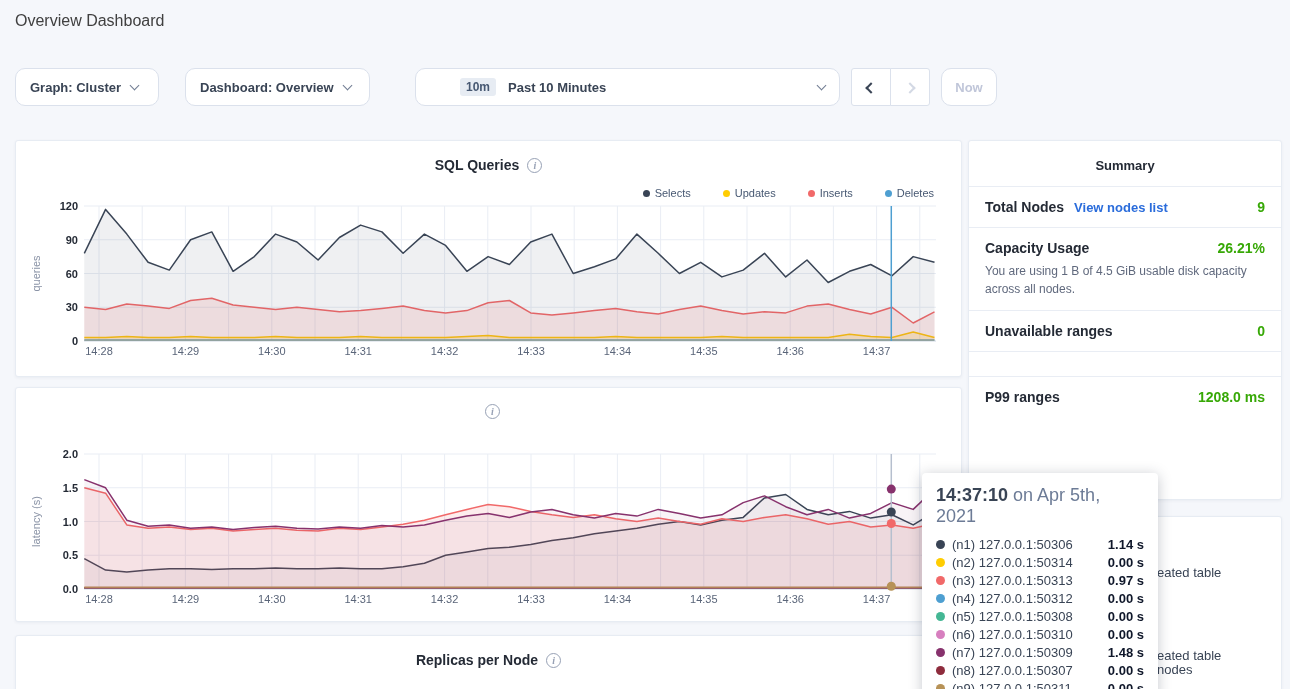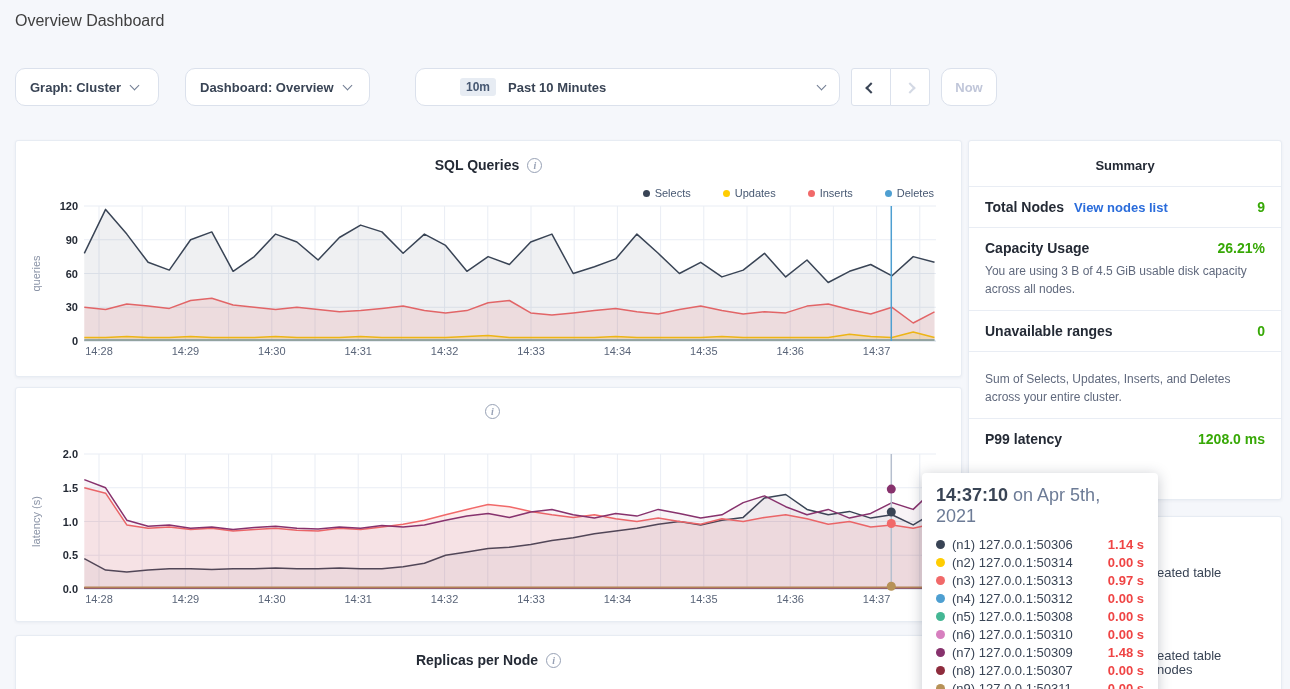--- a/index.html
+++ b/index.html
@@ -59,21 +59,21 @@
 
   
   .tooltip { position:absolute; left:922px; top:473px; width:236px; background:#fff; border-radius:4px;
     box-shadow:0 2px 14px rgba(30,40,60,0.25); padding:12px 14px; z-index:20; }
   .tt-head { font-size:18px; margin-bottom:8px; }
   .tt-time { color:#394455; font-weight:600; }
   .tt-date { color:#6c7b96; }
   .tt-row { display:flex; align-items:center; height:18px; font-size:13px; }
   .tt-row .dot { width:9px; height:9px; margin-right:7px; }
   .tt-node { flex:1; color:#394455; }
-  .tt-val { font-weight:700; color:#ef4444; margin-left:8px; }
+  .tt-val { font-weight:700; color:#0f172a; margin-left:8px; }
 </style>
 </head>
 <body>
 
 <div class="page">
 
   <h1 class="page-title">Overview Dashboard</h1>
 
   <button class="toolbar-btn" style="left:15px;width:144px;">
     <span>Graph: Cluster</span>
@@ -254,37 +254,36 @@
         <a class="sum-link">View nodes list</a>
         <span class="sum-value">9</span>
       </div>
     </div>
 
     <div class="sum-row">
       <div class="sum-line">
         <span class="sum-label">Capacity Usage</span>
         <span class="sum-value">26.21%</span>
       </div>
-      <div class="sum-desc">You are using 3 B of 4.5 GiB usable disk capacity across all nodes.</div>
+      <div class="sum-desc">You are using 1 B of 4.5 GiB usable disk capacity across all nodes.</div>
     </div>
 
     <div class="sum-row">
       <div class="sum-line">
         <span class="sum-label">Unavailable ranges</span>
         <span class="sum-value">0</span>
       </div>
     </div>
 
     <div class="sum-row">
-      <div class="sum-desc">Sum of Selects, Updates, Inserts, and Deletes across your entire cluster.</div>
     </div>
 
     <div class="sum-row">
       <div class="sum-line">
-        <span class="sum-label">P99 latency</span>
+        <span class="sum-label">P99 ranges</span>
         <span class="sum-value">1208.0 ms</span>
       </div>
     </div>
   </aside>
 
   <div class="card" style="left:968px;top:509px;width:314px;height:180px;">
     <span class="event-frag" style="left:188px;top:48px;">eated table</span>
     <span class="event-frag" style="left:188px;top:131px;">eated table</span>
     <span class="event-frag" style="left:188px;top:145px;">nodes</span>
   </div>

